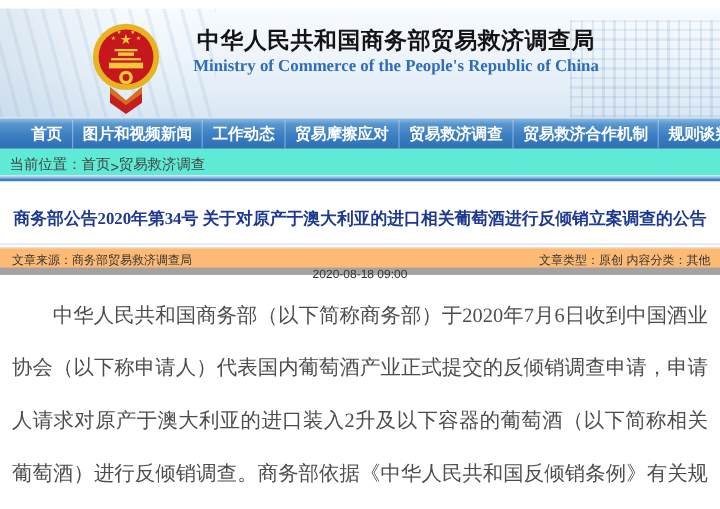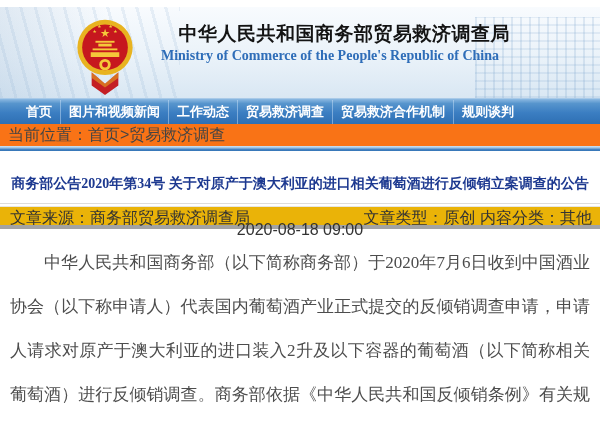--- a/index.html
+++ b/index.html
@@ -19,49 +19,49 @@
   }
   .bg-right { position:absolute; right:0; top:10px; width:125px; height:81px;
     background:
       repeating-linear-gradient(90deg, rgba(90,140,190,.20) 0 2px, rgba(0,0,0,0) 2px 9px),
       repeating-linear-gradient(0deg, rgba(90,140,190,.16) 0 2px, rgba(0,0,0,0) 2px 8px);
     opacity:.8;
   }
   .emblem { position:absolute; left:76px; top:10px; width:58px; height:80px; }
   .banner-titles { position:absolute; left:150px; top:14px; width:360px; text-align:center; }
   .title-cn { font-size:19px; font-weight:bold; color:#141414; letter-spacing:.5px;
-    white-space:nowrap;text-align:right; }
+    white-space:nowrap; }
   .title-en { font-size:14px; font-weight:bold; color:#2e6db8; line-height:14px; margin-top:2px;font-family:Liberation Serif, serif; }
   .title-en + .title-en { margin-top:0; }
 
   
   .navbar { display:flex; align-items:center; height:26px; padding-left:18px;
     overflow:hidden; white-space:nowrap;
     background:linear-gradient(180deg,#8cb9e2 0%,#5априо 0%,#5795cd 18%,#3b7ec2 55%,#2e6fb3 100%);
     background:linear-gradient(180deg,#8cb9e2 0%,#5795cd 18%,#3b7ec2 55%,#2e6fb3 100%);
     border-top:1px solid #a9cae8; }
   .navbar a { color:#ffffff; font-size:13px; font-weight:bold; text-decoration:none;
     padding:0 8px; line-height:24px; border-right:1px solid rgba(210,230,250,.45); }
   .navbar a:last-child { border-right:none; }
 
   
-  .breadcrumb { height:22px; display:flex; align-items:center; padding-left:8px;
-    font-size:16px; color:#444; background:#f97316; }
+  .breadcrumb { height:22px; display:flex; align-items:flex-end; padding-left:8px;
+    font-size:12px; color:#444; background:#5eead4; }
   .breadcrumb a { color:#444; text-decoration:none; }
   .blue-divider { height:5px;
     background:linear-gradient(180deg,#d3e4f3 0%,#9dc3e4 35%,#4583c2 70%,#3273b5 100%); }
 
   
   .article-title { margin:23px 10px 0 10px; text-align:center;
     font-family:"Liberation Serif", serif; font-size:14px; font-weight:bold;
     color:#1d3990; line-height:20px; }
   .title-rule { margin-top:9px; border-top:1px solid #dcdcdc; }
-  .meta-bar { position:relative; height:23px; margin-top:2px; background:#eab308;
-    border-top:1px solid #e6e6e4; border-bottom:4px solid #a3a3a3;
-    font-size:16px; color:#333; }
+  .meta-bar { position:relative; height:23px; margin-top:2px; background:#fdba74;
+    border-top:1px solid #e6e6e4; border-bottom:6px solid #a3a3a3;
+    font-size:10px; color:#333; }
   .meta-left { position:absolute; left:10px; top:0; line-height:21px; }
   .meta-center { position:absolute; left:0; right:0; top:12px; text-align:center; line-height:21px; }
   .meta-right { position:absolute; right:8px; top:0; line-height:21px; }
   .body-text { margin:12px 10px 0 10px; text-indent:34px; text-align:justify;
     font-family:"Liberation Serif", serif; font-size:17px; line-height:44px; color:#4d4d4d; }
 </style>
 </head>
 <body>
 
 <div class="page">
@@ -93,20 +93,21 @@
     <div class="banner-titles">
       <div class="title-cn">中华人民共和国商务部贸易救济调查局</div>
       <div class="title-en">Ministry of Commerce of the People's Republic of China</div>
     </div>
   </header>
 
   <nav class="navbar">
     <a href="#">首页</a>
     <a href="#">图片和视频新闻</a>
     <a href="#">工作动态</a>
+    <a href="#">贸易摩擦应对</a>
     <a href="#">贸易救济调查</a>
     <a href="#">贸易救济合作机制</a>
     <a href="#">规则谈判</a>
 
   </nav>
 
   <div class="breadcrumb">
     <span>当前位置：</span>
     <a href="#">首页</a>
     <span>&gt;</span>

